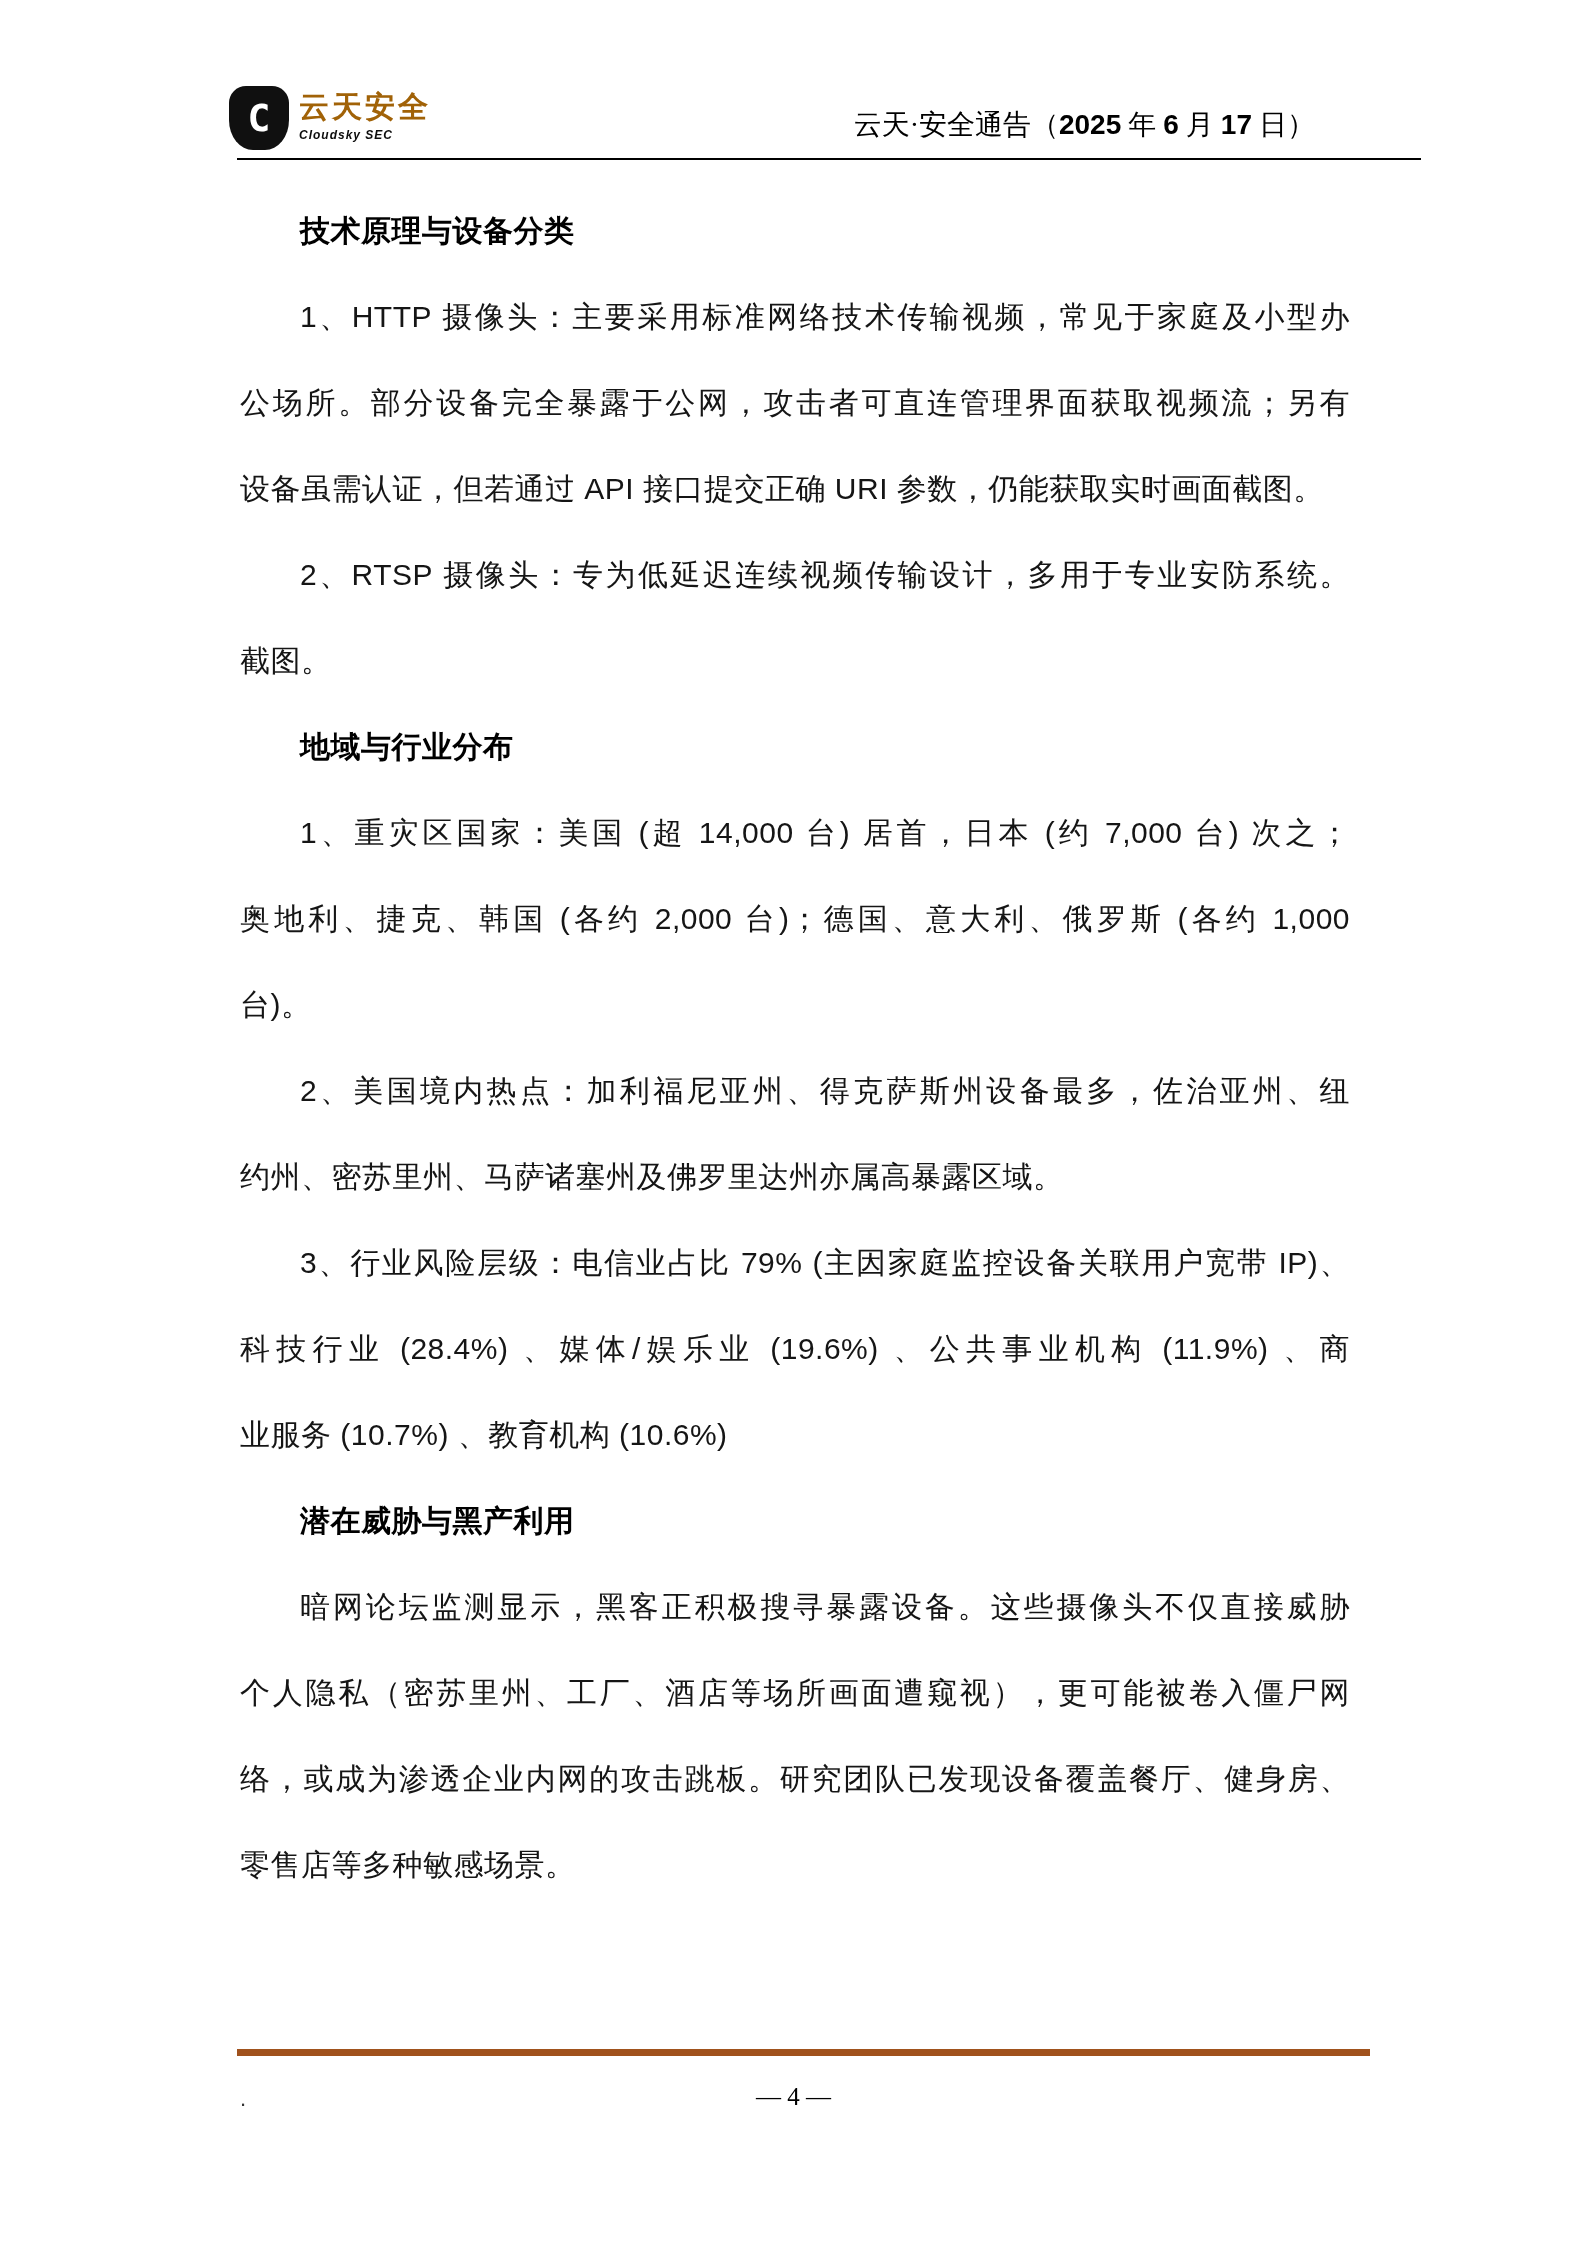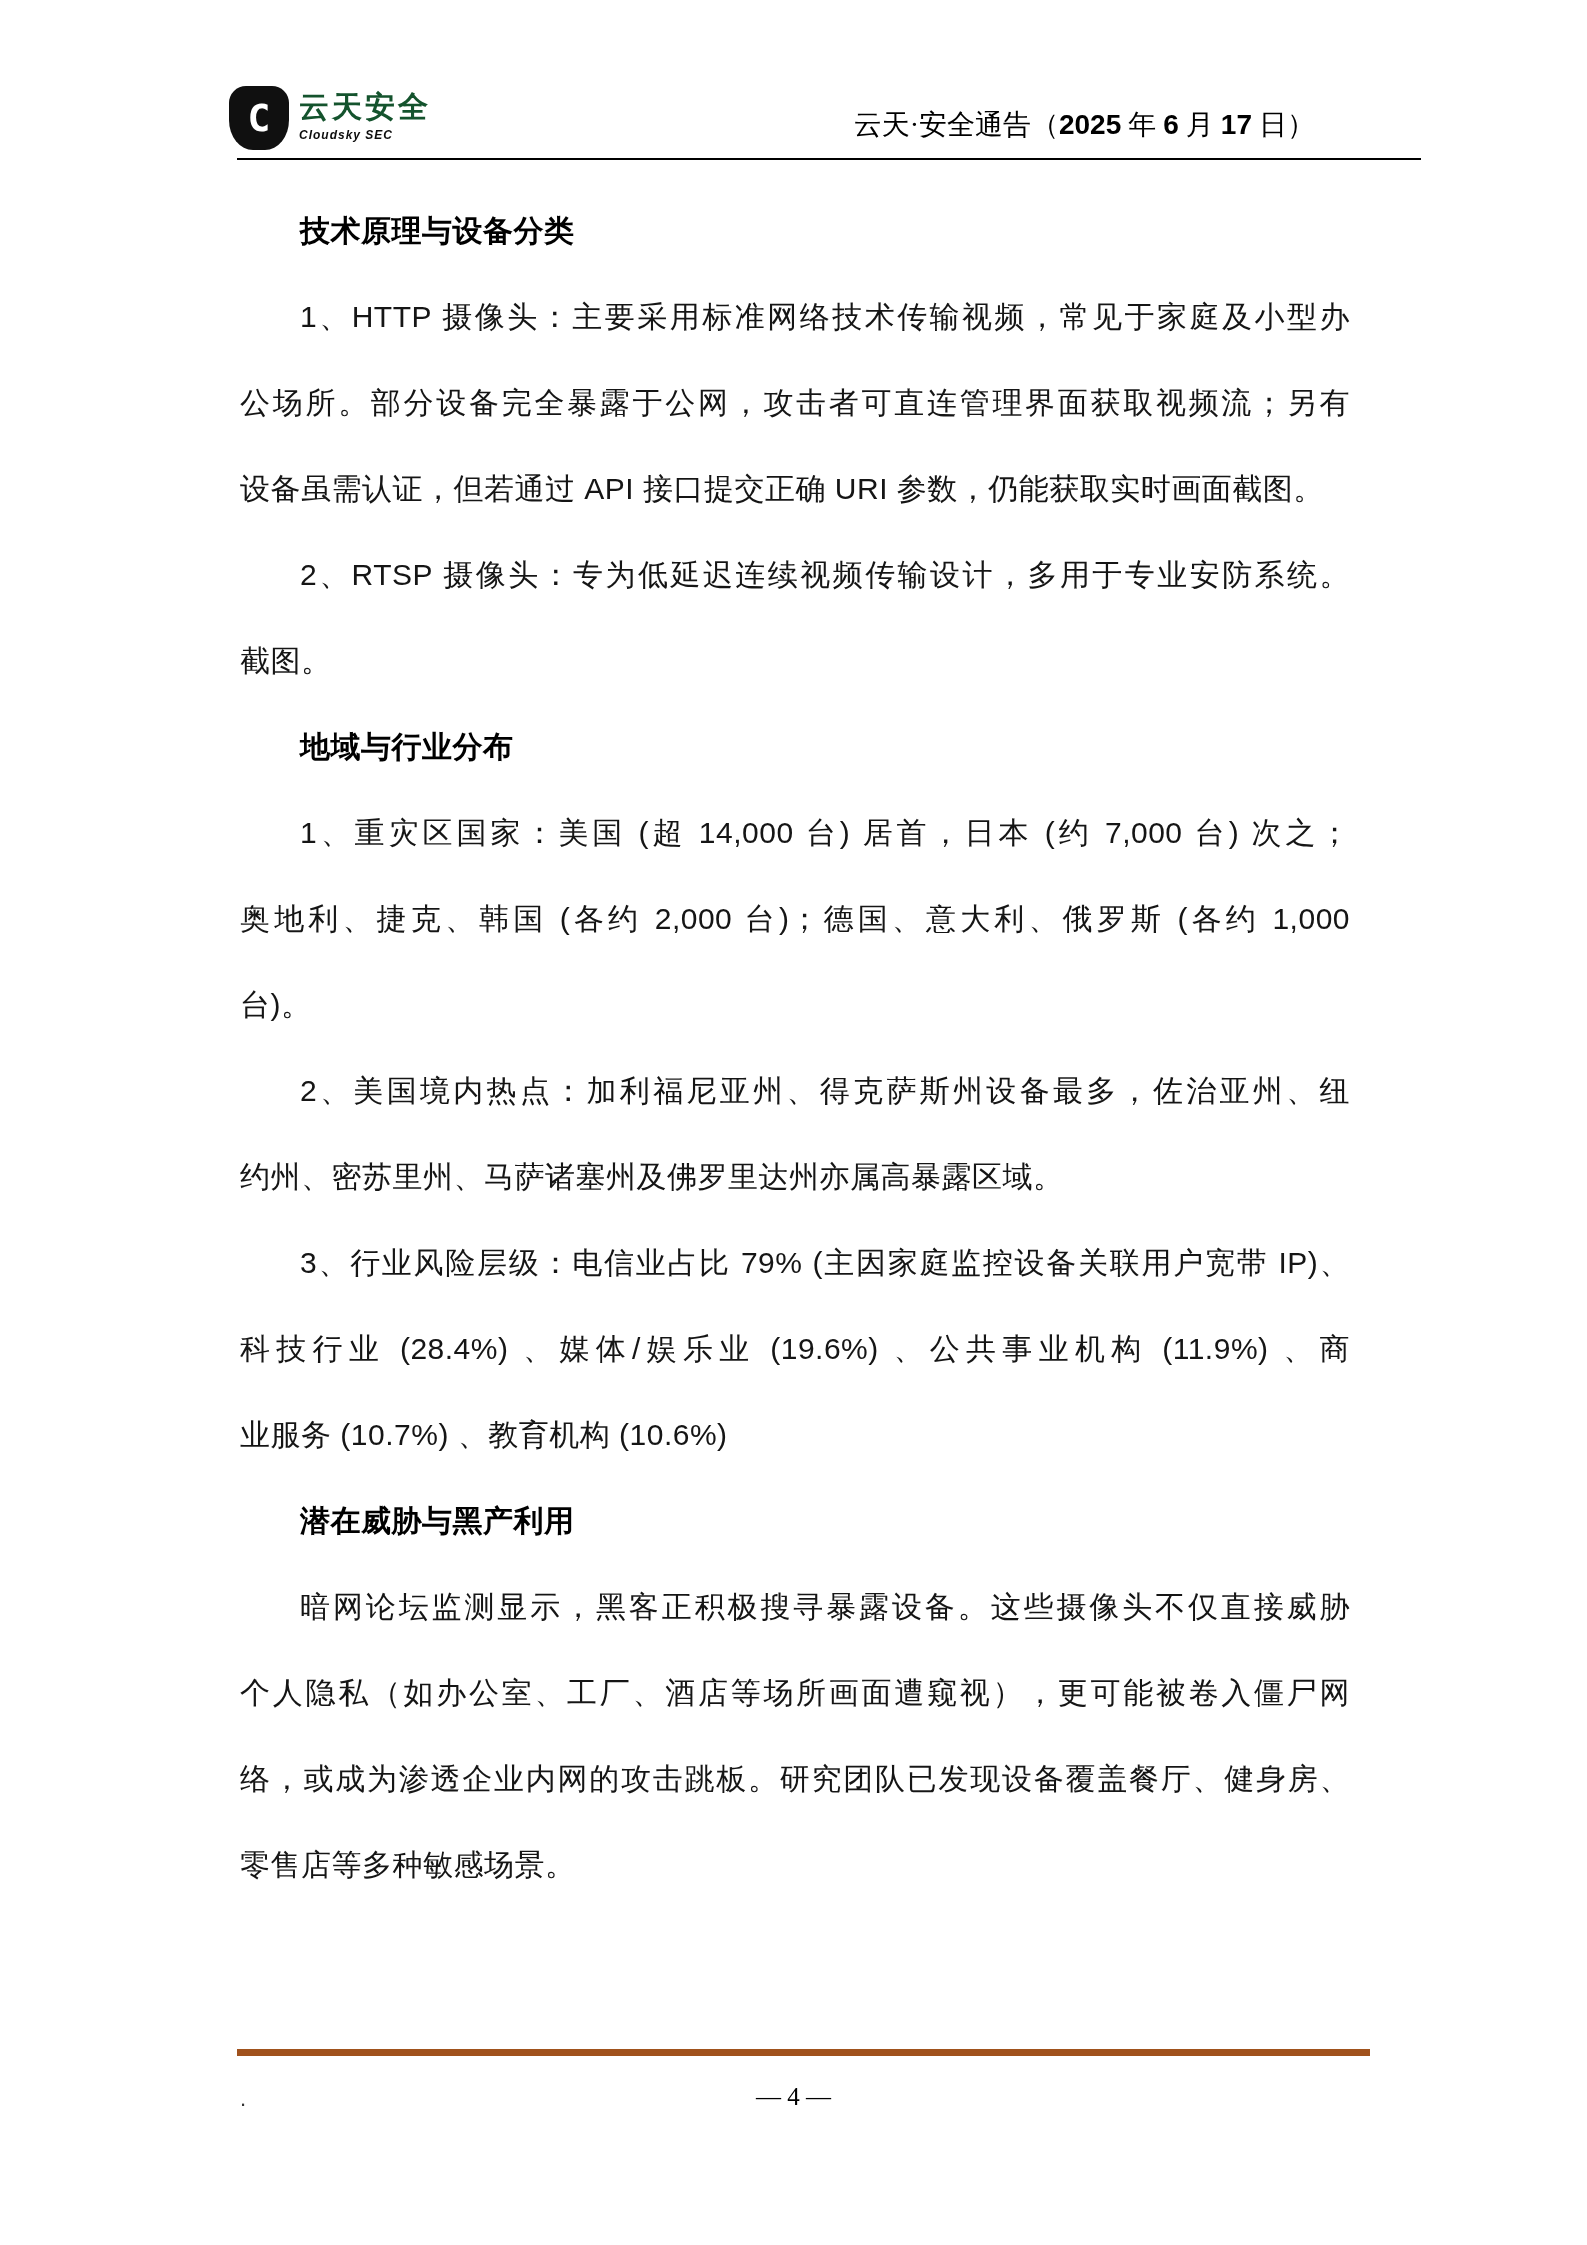--- a/index.html
+++ b/index.html
@@ -38,21 +38,21 @@
     font-family: "DejaVu Sans Mono", monospace;
     font-weight: 700;
     font-size: 38px;
     line-height: 1;
   }
   .logo-text { display: flex; flex-direction: column; justify-content: center; }
   .logo-zh {
     font-size: 30px;
     font-weight: 800;
     letter-spacing: 3px;
-    color: #14532d;
+    color: #a16207;
     line-height: 34px;
   }
   .logo-en {
     font-size: 12px;
     font-weight: 700;
     letter-spacing: 1px;
     color: #0c0c0c;
     font-style: italic;
     line-height: 22px;
   }
@@ -162,21 +162,21 @@
     <div class="line fill indent">1、重灾区国家：美国 (超 14,000 台) 居首，日本 (约 7,000 台) 次之；</div>
     <div class="line fill">奥地利、捷克、韩国 (各约 2,000 台)；德国、意大利、俄罗斯 (各约 1,000</div>
     <div class="line last">台)。</div>
     <div class="line fill indent">2、美国境内热点：加利福尼亚州、得克萨斯州设备最多，佐治亚州、纽</div>
     <div class="line last">约州、密苏里州、马萨诸塞州及佛罗里达州亦属高暴露区域。</div>
     <div class="line fill indent">3、行业风险层级：电信业占比 79% (主因家庭监控设备关联用户宽带 IP)、</div>
     <div class="line fill">科技行业 (28.4%) 、媒体/娱乐业 (19.6%) 、公共事业机构 (11.9%) 、商</div>
     <div class="line last">业服务 (10.7%) 、教育机构 (10.6%)</div>
     <div class="heading">潜在威胁与黑产利用</div>
     <div class="line fill indent">暗网论坛监测显示，黑客正积极搜寻暴露设备。这些摄像头不仅直接威胁</div>
-    <div class="line fill">个人隐私（如办公室、工厂、酒店等场所画面遭窥视），更可能被卷入僵尸网</div>
+    <div class="line fill">个人隐私（密苏里州、工厂、酒店等场所画面遭窥视），更可能被卷入僵尸网</div>
     <div class="line fill">络，或成为渗透企业内网的攻击跳板。研究团队已发现设备覆盖餐厅、健身房、</div>
     <div class="line last">零售店等多种敏感场景。</div>
   </div>
 
   <div class="footer-rule"></div>
   <div class="footer-dot">.</div>
   <div class="page-number">— 4 —</div>
 
 </div>
 

